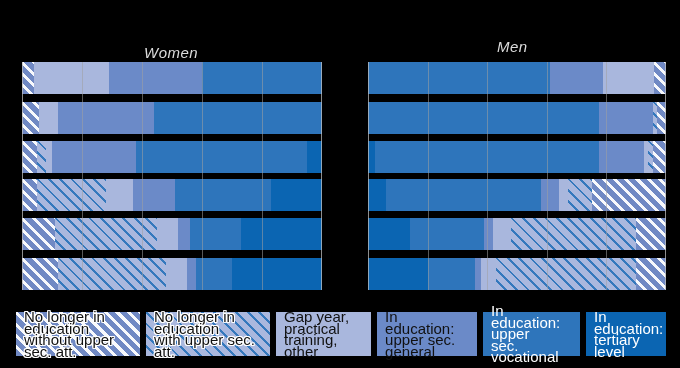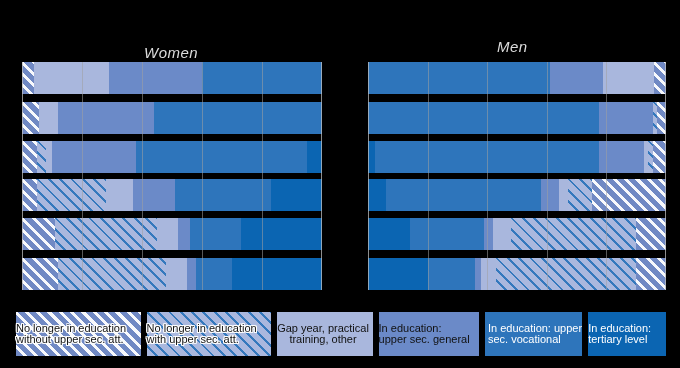--- a/index.html
+++ b/index.html
@@ -123,44 +123,44 @@
     height: 44px;
     display: flex;
     flex-direction: row;
     gap: 6px;
     align-items: stretch;
   }
   .legend-item {
     position: relative;
     display: flex;
     align-items: center;
-    padding: 3px 0;
+    padding: 3px 8px;
     box-sizing: border-box;
-    font-size: 11px;
+    font-size: 15px;
     line-height: 11.5px;
   }
   .legend-text {
     position: relative;
     z-index: 2;
     white-space: pre-line;
     font-family: "Liberation Sans", sans-serif;
   }
   .legend-text.dark { color: #111111; }
   .legend-text.light { color: #ffffff; }
   .legend-text.shadowed {
     text-shadow:
        1px 0 0 #ffffff, -1px 0 0 #ffffff,
        0 1px 0 #ffffff, 0 -1px 0 #ffffff,
        1px 1px 0 #ffffff, -1px -1px 0 #ffffff,
        1px -1px 0 #ffffff, -1px 1px 0 #ffffff;
   }
 
   #li-0 { width: 128px; }
   #li-1 { width: 128px; }
-  #li-2 { width: 98px; text-align: center; }
+  #li-2 { width: 98px; }
   #li-3 { width: 103px; }
   #li-4 { width: 100px; }
   #li-5 { width: 80px; }
 </style>
 </head>
 <body>
 
 <div id="root">
 
   <div class="panel-title" id="title-women" style="left:144px; top:44px;">Women</div>

